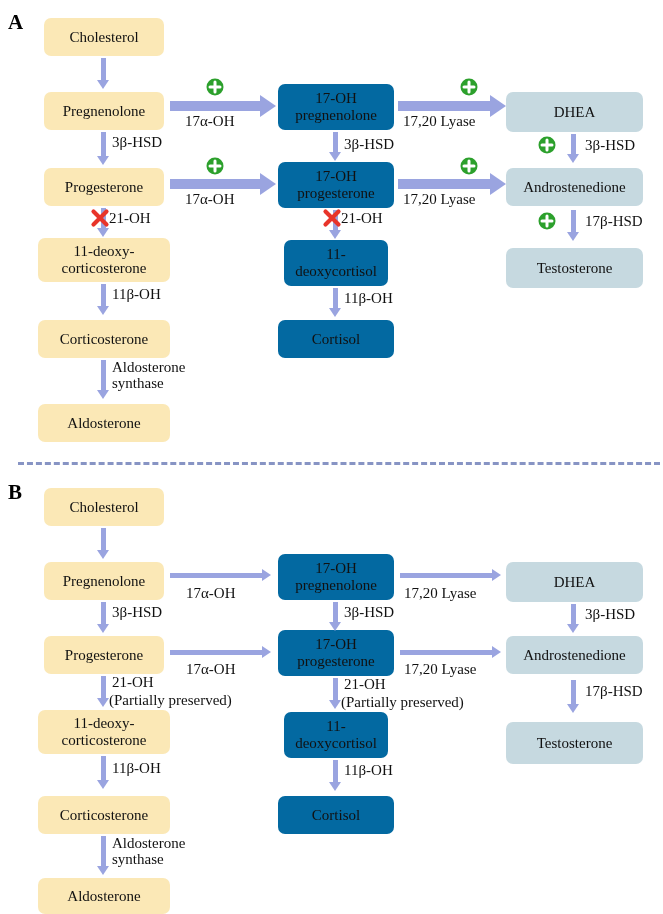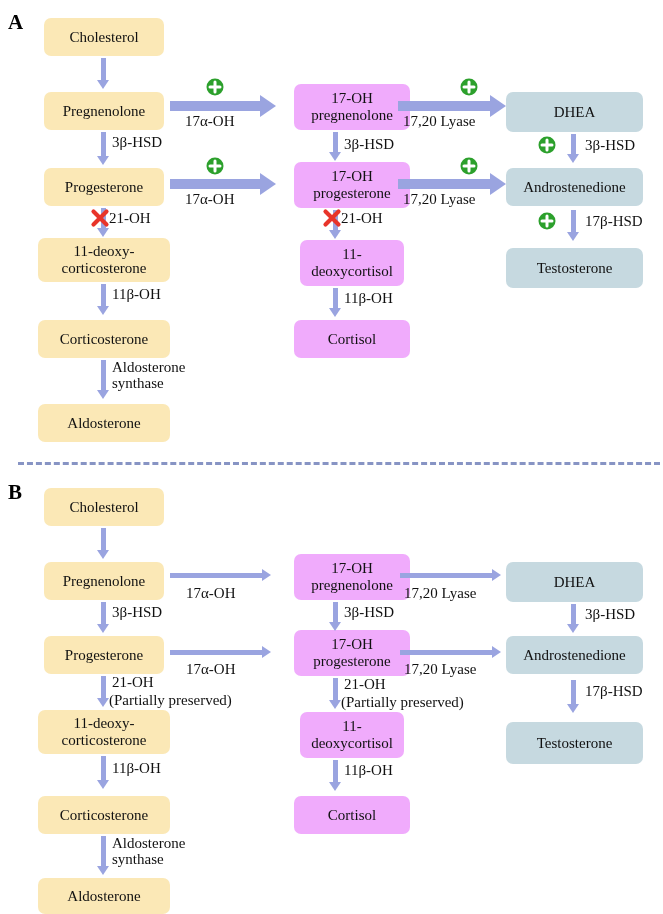--- a/index.html
+++ b/index.html
@@ -14,21 +14,21 @@
     font-weight:bold;font-size:21px;color:#000;
   }
   
   .node{
     position:absolute;border-radius:7px;
     display:flex;align-items:center;justify-content:center;
     text-align:center;line-height:1.12;font-size:15px;color:#111;
     box-sizing:border-box;padding:1px 3px;
   }
   .yellow{background:#fbe8b6;}
-  .pink{background:#f0abfc;margin-left:16px;}
+  .pink{background:#0369a1;}
   .blue{background:#c6d9e0;}
   
   .vtail{position:absolute;background:#9aa4e0;width:5px;}
   .vhead{
     position:absolute;width:0;height:0;
     border-left:6px solid transparent;border-right:6px solid transparent;
     border-top:9px solid #9aa4e0;
   }
   .htail-thin{position:absolute;background:#9aa4e0;height:5px;}
   .hhead-thin{

